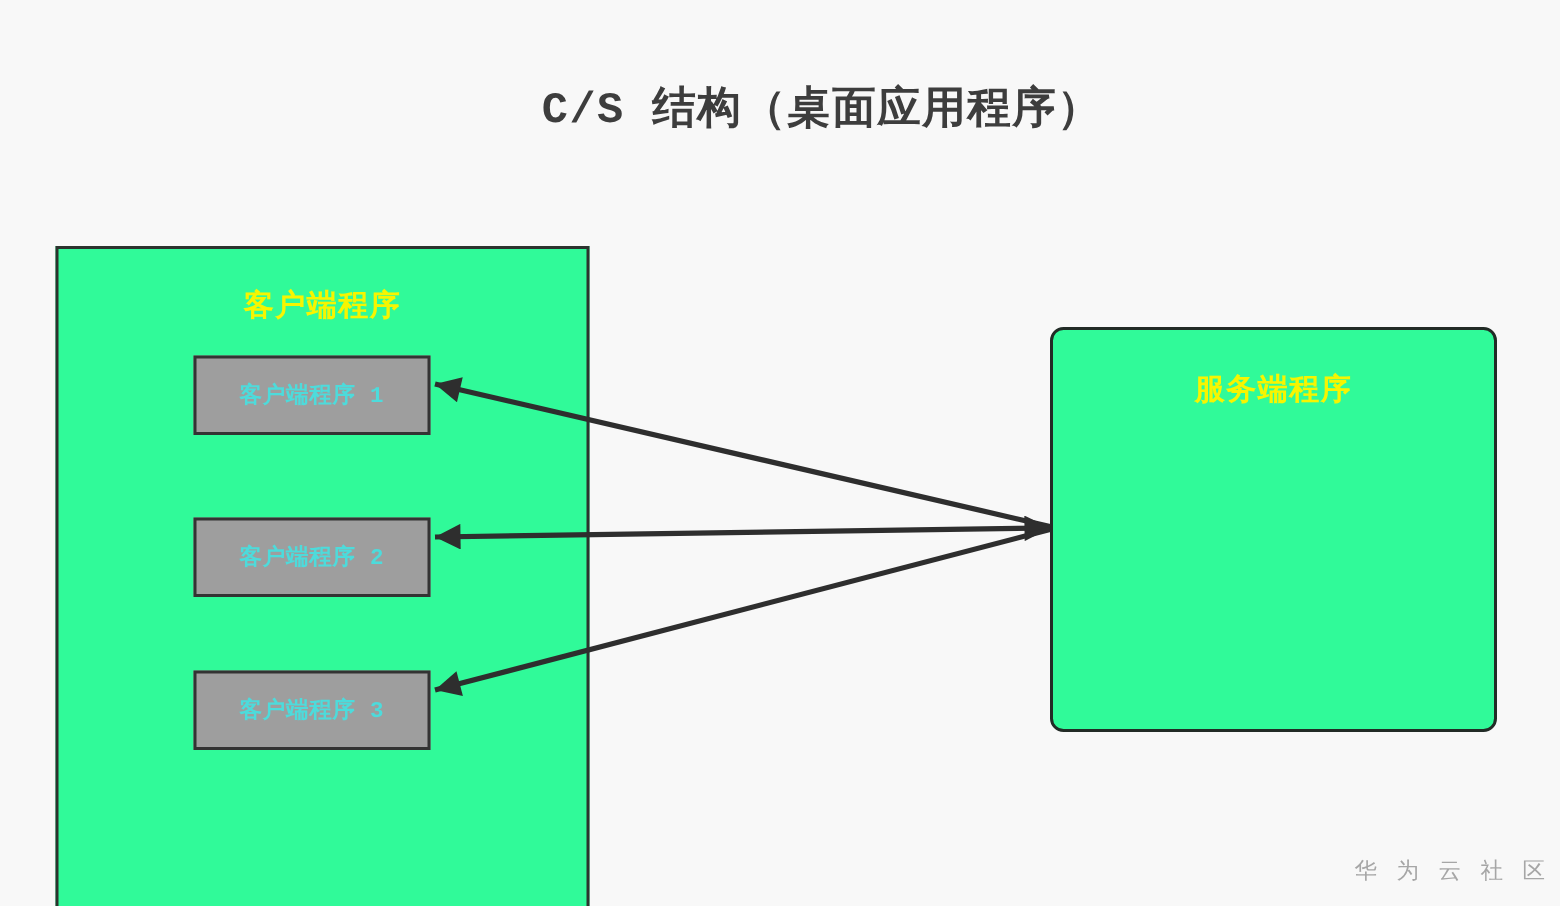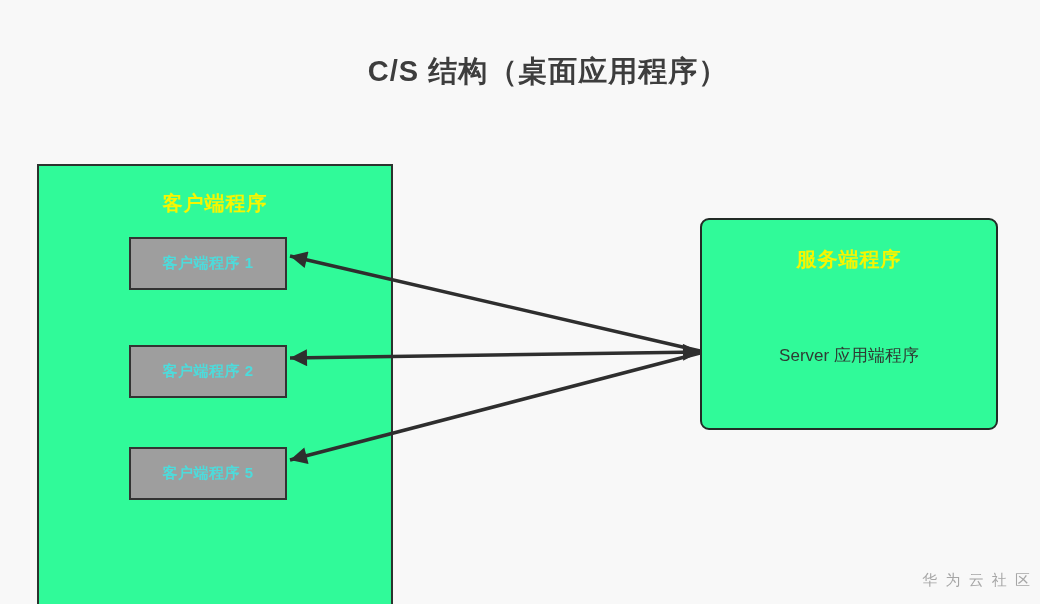--- a/index.html
+++ b/index.html
@@ -3,21 +3,21 @@
 <meta charset="utf-8">
 <style>
   * { margin: 0; padding: 0; box-sizing: border-box; }
   html, body { background: #f8f8f8; }
   .canvas {
     position: relative;
     width: 1040px;
     height: 604px;
     background: #f8f8f8;
     overflow: hidden;
-    font-family: Liberation Sans, sans-serif;
+    font-family: Liberation Mono, monospace;
   }
   .title {
     position: absolute;
     top: 52px;
     left: 56px;
     width: 984px;
     text-align: center;
     font-size: 29px;
     font-weight: bold;
     color: #3d3d3d;
@@ -58,21 +58,21 @@
     font-size: 15px;
     font-weight: bold;
     color: #4ddbdb;
     letter-spacing: 0.5px;
   }
   .server-box {
     position: absolute;
     left: 700px;
     top: 218px;
     width: 298px;
-    height: 212px;
+    height: 270px;
     background: #30fa99;
     border: 2.5px solid #222b26;
     border-radius: 9px;
   }
   .server-box .group-label { margin-top: 26px; }
   .server-body {
     position: absolute;
     top: 124px;
     left: 0;
     width: 100%;
@@ -109,27 +109,26 @@
   <div class="client-box">
     <div class="group-label">客户端程序</div>
 
     <div class="client-item client-item-1">
       <span>客户端程序 1</span>
     </div>
     <div class="client-item client-item-2">
       <span>客户端程序 2</span>
     </div>
     <div class="client-item client-item-3">
-      <span>客户端程序 5</span>
+      <span>客户端程序 3</span>
     </div>
   </div>
 
   <div class="server-box">
     <div class="group-label">服务端程序</div>
-    <div class="server-body">Server 应用端程序</div>
   </div>
 
   <svg class="arrows" viewBox="0 0 1040 604" xmlns="http://www.w3.org/2000/svg" aria-hidden="true">
     <defs>
       <marker id="ah" viewBox="0 0 10 10" refX="10" refY="5" markerWidth="22" markerHeight="17" orient="auto-start-reverse" markerUnits="userSpaceOnUse">
         <path d="M0,0 L10,5 L0,10 Z" fill="#2e2e2e"></path>
       </marker>
     </defs>
     <line x1="700" y1="351" x2="290" y2="256" stroke="#2e2e2e" stroke-width="3.5" marker-end="url(#ah)"></line>
     <line x1="700" y1="352" x2="290" y2="358" stroke="#2e2e2e" stroke-width="3.5" marker-start="url(#ah)" marker-end="url(#ah)"></line>

